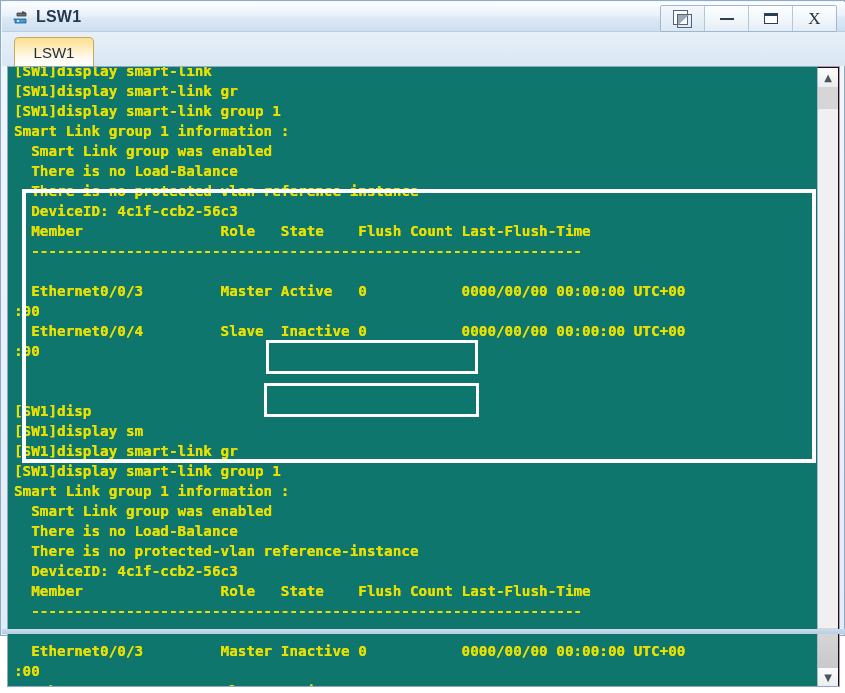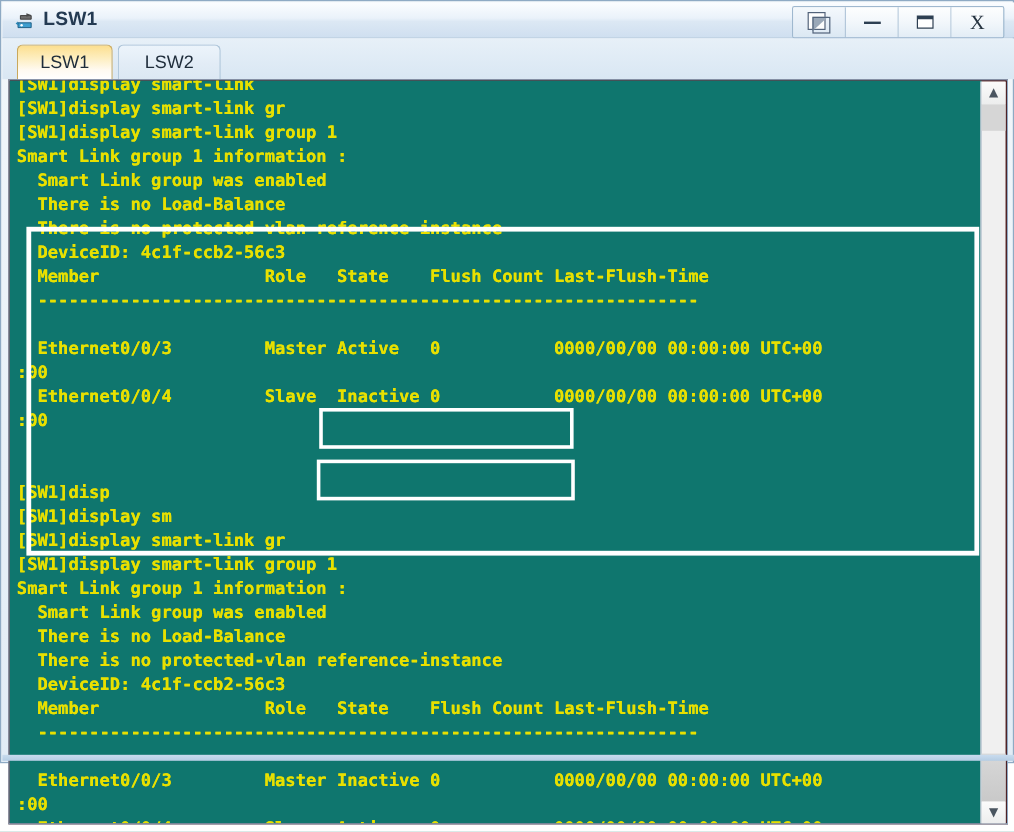--- a/index.html
+++ b/index.html
@@ -306,23 +306,20 @@
       <div class="win-btn">
         <span class="glyph glyph-x">X</span>
       </div>
     </div>
   </div>
 
   <div class="tabstrip">
     <div class="tab active">
       <span>LSW1</span>
     </div>
-    <div class="tab inactive">
-      <span>LSW2</span>
-    </div>
   </div>
 
   <div class="terminal-outer">
     <div class="terminal">
       <div class="term-lines" id="term-lines"><span class="line">[SW1]display smart-link</span><span class="line">[SW1]display smart-link gr</span><span class="line">[SW1]display smart-link group 1</span><span class="line">Smart Link group 1 information :</span><span class="line">  Smart Link group was enabled</span><span class="line">  There is no Load-Balance</span><span class="line">  There is no protected-vlan reference-instance</span><span class="line">  DeviceID: 4c1f-ccb2-56c3</span><span class="line">  Member                Role   State    Flush Count Last-Flush-Time</span><span class="line">  ----------------------------------------------------------------</span><span class="line"></span><span class="line">  Ethernet0/0/3         Master Active   0           0000/00/00 00:00:00 UTC+00</span><span class="line">:00</span><span class="line">  Ethernet0/0/4         Slave  Inactive 0           0000/00/00 00:00:00 UTC+00</span><span class="line">:00</span><span class="line"></span><span class="line"></span><span class="line">[SW1]disp</span><span class="line">[SW1]display sm</span><span class="line">[SW1]display smart-link gr</span><span class="line">[SW1]display smart-link group 1</span><span class="line">Smart Link group 1 information :</span><span class="line">  Smart Link group was enabled</span><span class="line">  There is no Load-Balance</span><span class="line">  There is no protected-vlan reference-instance</span><span class="line">  DeviceID: 4c1f-ccb2-56c3</span><span class="line">  Member                Role   State    Flush Count Last-Flush-Time</span><span class="line">  ----------------------------------------------------------------</span><span class="line"></span><span class="line">  Ethernet0/0/3         Master Inactive 0           0000/00/00 00:00:00 UTC+00</span><span class="line">:00</span><span class="line">  Ethernet0/0/4         Slave  Active   0           0000/00/00 00:00:00 UTC+00</span></div>
     </div>
 
     <div class="hl-box hl-big"></div>
     <div class="hl-box hl-master"></div>
     <div class="hl-box hl-slave"></div>

